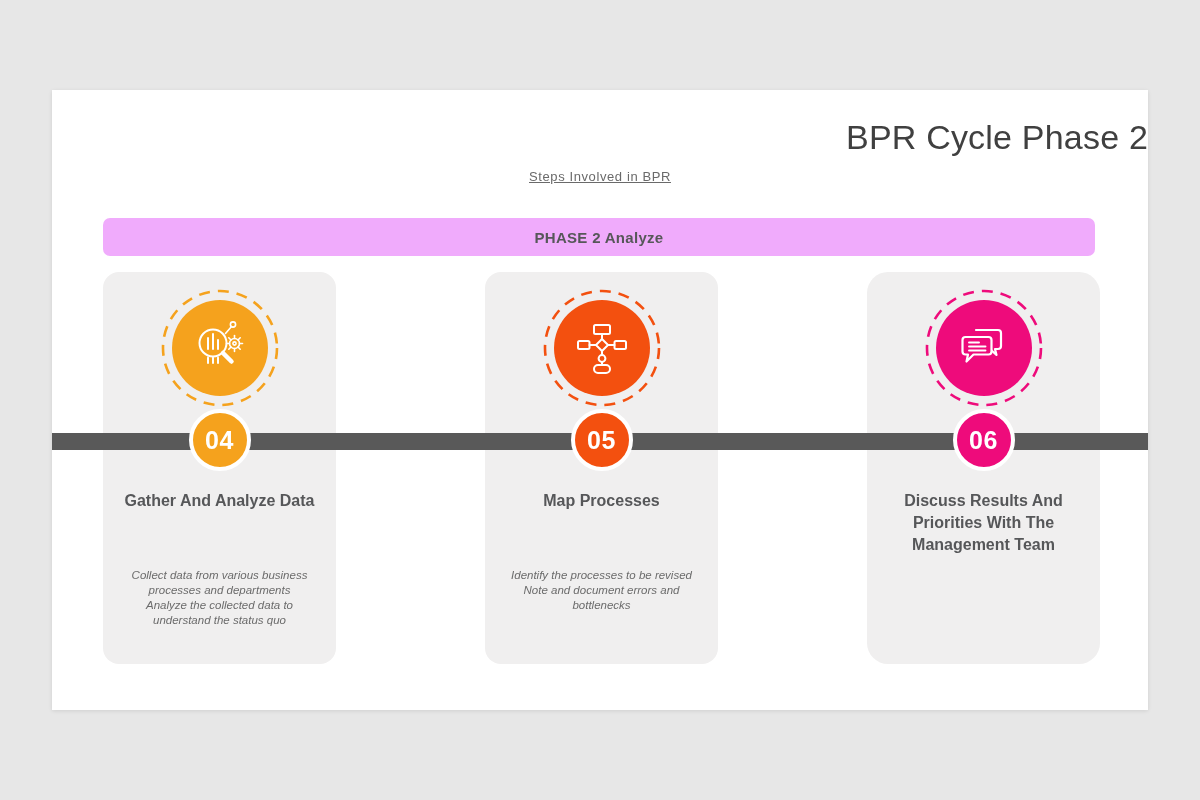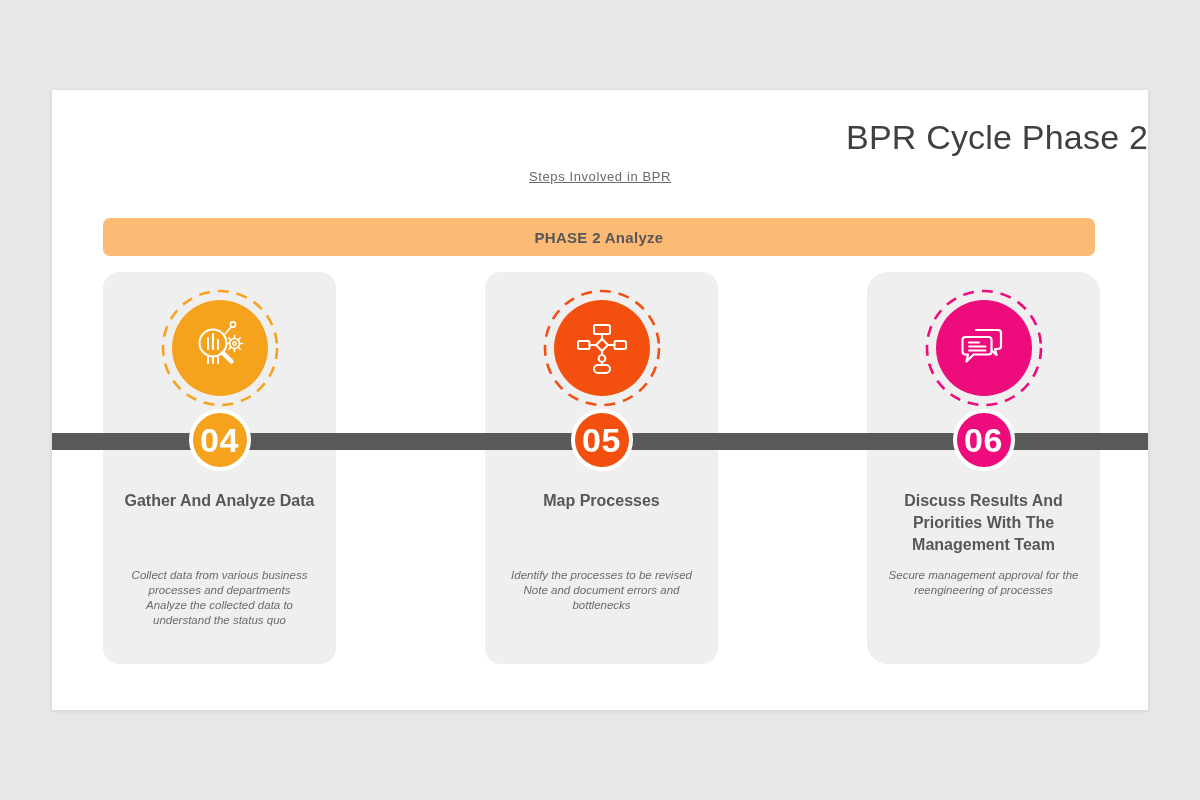--- a/index.html
+++ b/index.html
@@ -17,21 +17,21 @@
   .slide-title{
     margin-top:28px;text-align:right;
     font-size:34px;font-weight:500;color:#404040;letter-spacing:0.2px;
   }
   .slide-subtitle{
     margin-top:12px;text-align:center;
     font-size:13px;color:#6a6a6a;letter-spacing:0.6px;text-decoration:underline;
   }
   .phase-banner{
     position:absolute;left:51px;top:128px;width:992px;height:38px;
-    background:#fdba74;border-radius:7px;
+    background:#f0abfc;border-radius:7px;
     display:flex;align-items:center;justify-content:center;
   }
   .phase-banner-label{
     font-size:15px;font-weight:bold;color:#565759;letter-spacing:0.3px;
   }
   .timeline-bar{
     position:absolute;left:0;top:343px;width:1096px;height:17px;
     background:#595959;z-index:2;
   }
   .card{
@@ -45,21 +45,21 @@
     position:relative;margin:16px auto 0 auto;width:120px;height:120px;z-index:3;
   }
   .badge{
     position:absolute;left:50%;top:137px;transform:translateX(-50%);
     width:54px;height:54px;border-radius:50%;
     border:4px solid #ffffff;
     display:flex;align-items:center;justify-content:center;
     z-index:3;
   }
   .badge-number{
-    color:#ffffff;font-size:34px;font-weight:bold;letter-spacing:0.5px;
+    color:#ffffff;font-size:25px;font-weight:bold;letter-spacing:0.5px;
   }
   .amber-bg{background:#f5a21d;}
   .orange-bg{background:#f3500f;}
   .pink-bg{background:#ee0b7b;}
   .card-title{
     position:absolute;left:10px;right:10px;top:218px;
     text-align:center;font-size:16px;font-weight:bold;color:#565759;
     line-height:1.38;
   }
   .card-desc{
@@ -168,17 +168,16 @@
             <line x1="17" y1="34.5" x2="33.5" y2="34.5"></line>
           </g>
         </g>
       </svg>
     </div>
     <div class="badge pink-bg">
       <span class="badge-number">06</span>
     </div>
     <div class="card-title">Discuss Results And Priorities With The Management Team</div>
     <div class="card-desc spaced">
-      <p>Secure management approval for the reengineering of processes</p>
     </div>
   </div>
 
 </div>
 
 </body></html>

